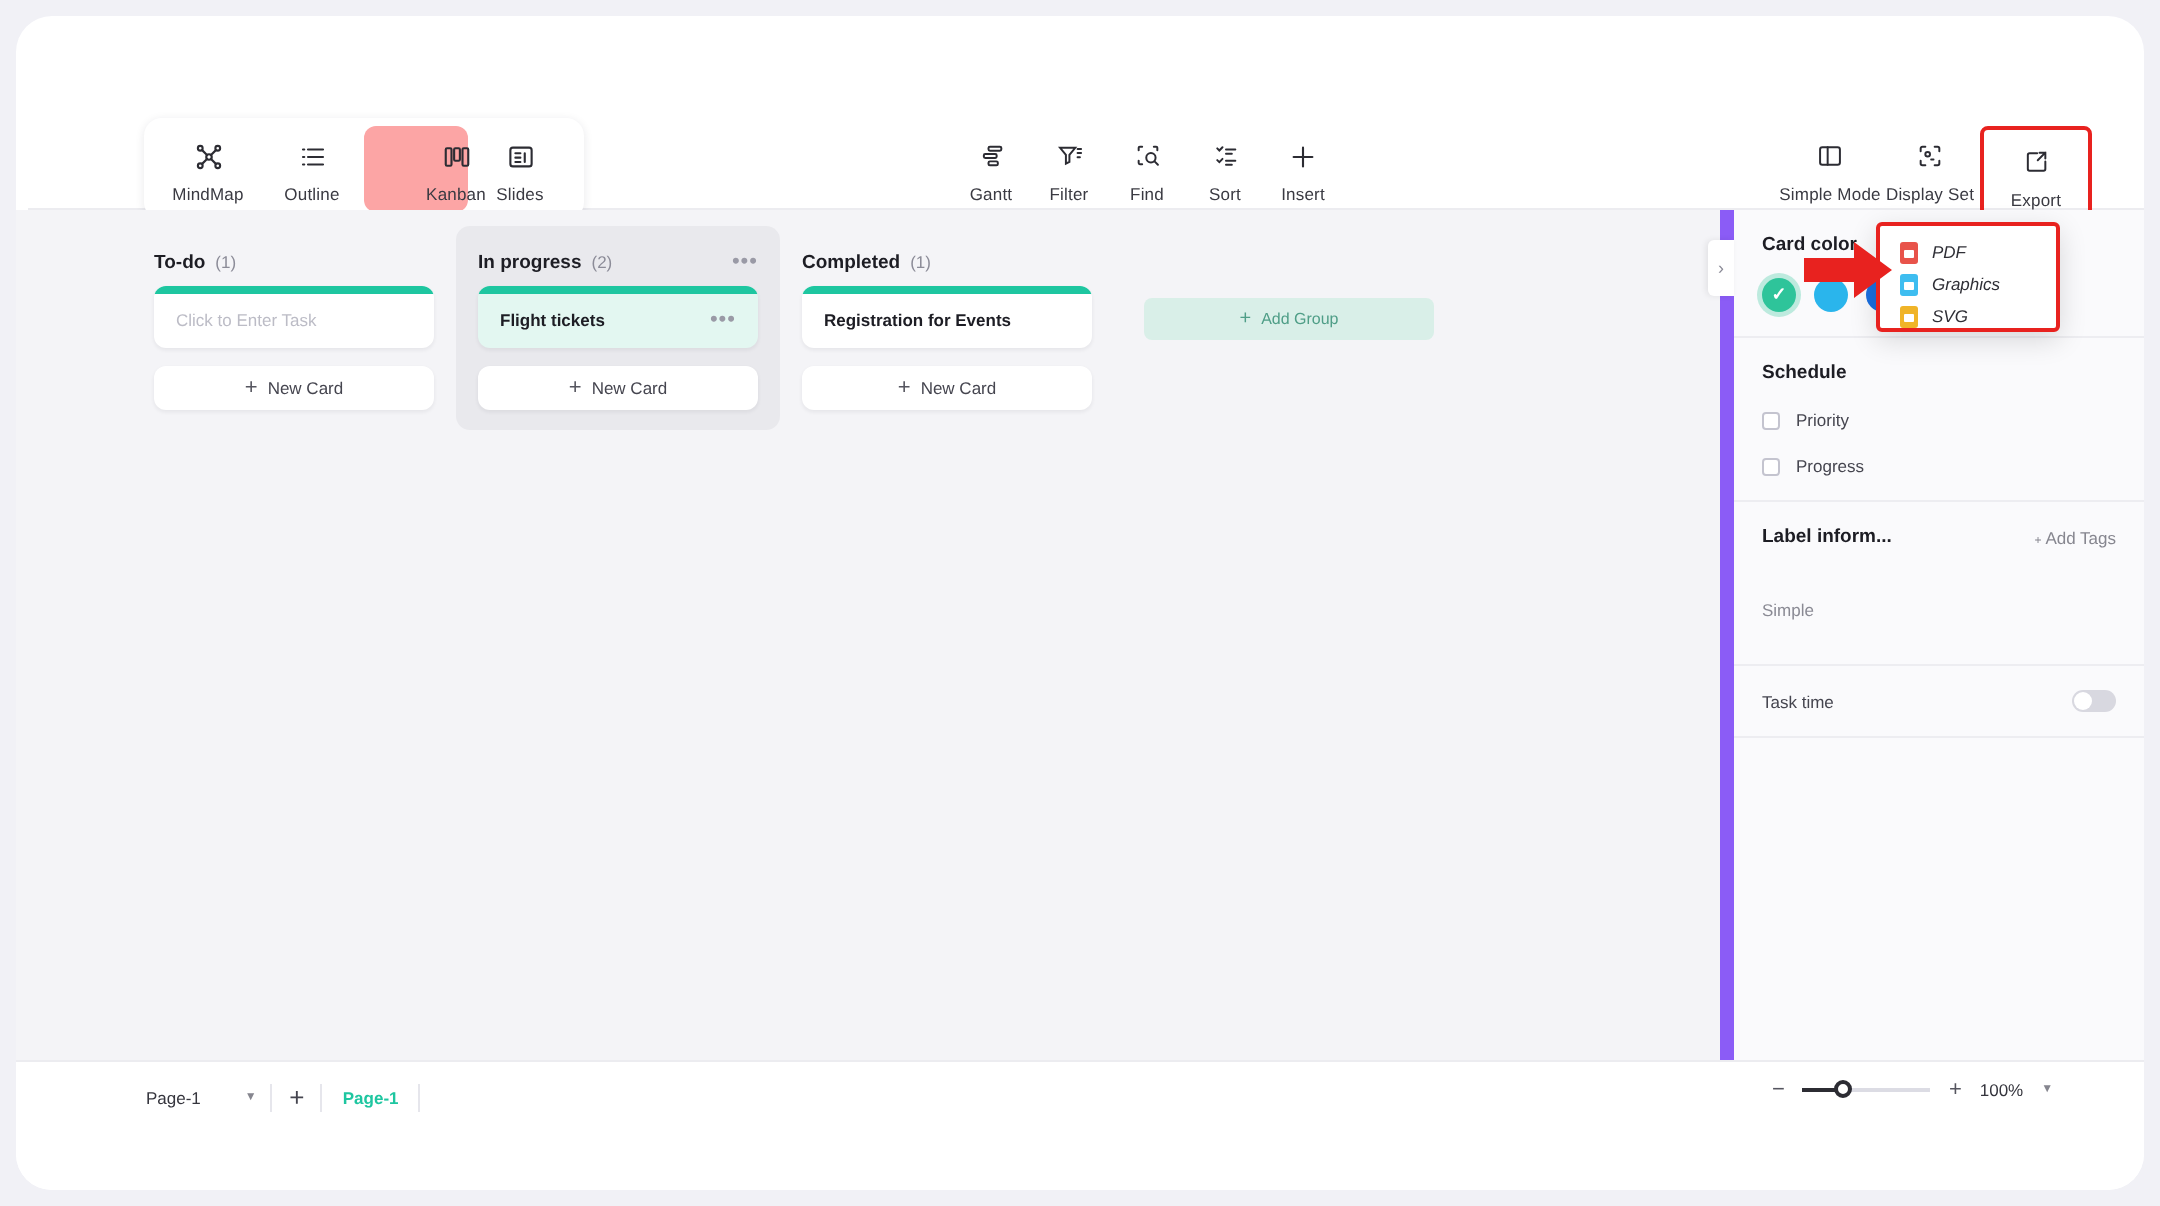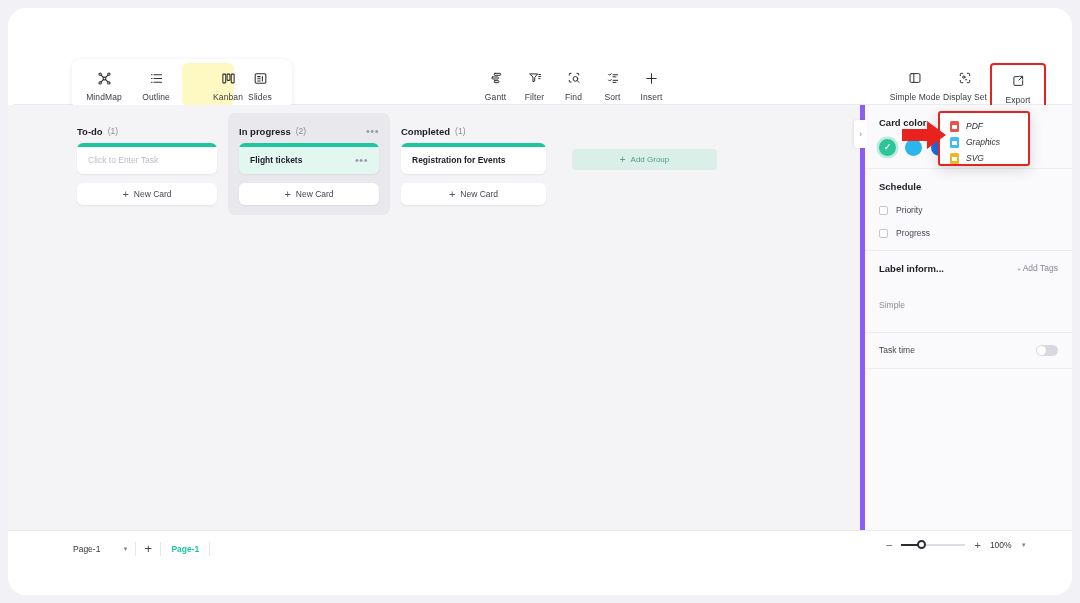--- a/index.html
+++ b/index.html
@@ -27,21 +27,21 @@
   }
   .tool-group {
     position: absolute; display: flex; align-items: flex-start;
   }
   .tool-btn {
     width: 52px; padding: 5px 0 4px 0;
     display: flex; flex-direction: column; align-items: center;
     border-radius: 6px; cursor: pointer;
     background: transparent;
   }
-  .tool-btn.active { background: #fef9c3; padding-left: 40px; }
+  .tool-btn.active { background: #fca5a5; padding-left: 40px; }
   .tool-btn .ticon {
     height: 20px; display: flex; align-items: center; justify-content: center;
     color: #2c2c33;
   }
   .tool-btn .tlabel {
     font-size: 8.5px; color: #3a3a42; margin-top: 4px;
     white-space: nowrap; letter-spacing: .1px;
   }
   #left-tools {
     left: 58px; top: 3px;
@@ -168,21 +168,21 @@
     display: flex; align-items: center; justify-content: center;
     box-shadow: -1px 0 3px rgba(0,0,0,.08);
     color: #8a8a96; font-size: 9px; cursor: pointer; z-index: 20;
   }
 
   
   #right-panel {
     position: absolute; left: 852px; top: 97px;
     width: 212px; height: 425px;
     background: #fafafc;
-    border-left: 5px solid #8b5cf6;
+    border-left: 7px solid #8b5cf6;
   }
   .panel-sec { padding: 12px 14px 12px 14px; border-bottom: 1px solid #ededf1; }
   .sec-title { font-size: 9.5px; font-weight: bold; color: #1d1d24; }
   .swatch-row { display: flex; gap: 9px; margin-top: 11px; }
   .swatch {
     width: 17px; height: 17px; border-radius: 50%;
     display: flex; align-items: center; justify-content: center;
     cursor: pointer;
   }
   .swatch.sel { box-shadow: 0 0 0 2.5px #bdeade; }
@@ -190,21 +190,21 @@
     color: #ffffff; font-size: 9px; line-height: 9px; font-weight: bold;
   }
   .cb-row {
     display: flex; align-items: center; gap: 8px; margin-top: 13px; cursor: pointer;
   }
   .cbox {
     width: 9px; height: 9px; border: 1px solid #c4c4cf;
     border-radius: 2px; background: #ffffff; flex: 0 0 auto;
   }
   .cb-label { font-size: 8.5px; color: #45454f; }
-  .sec-row { display: flex; }
+  .sec-row { display: flex; align-items: center; }
   .add-tags {
     margin-left: auto; font-size: 8.5px; color: #86868f; cursor: pointer;
   }
   .recents { font-size: 8.5px; color: #8a8a94; }
   .toggle {
     margin-left: auto; width: 22px; height: 11px;
     background: #d8d8e0; border-radius: 6px; position: relative; cursor: pointer;
   }
   .toggle .knob {
     position: absolute; left: 1px; top: 1px;

